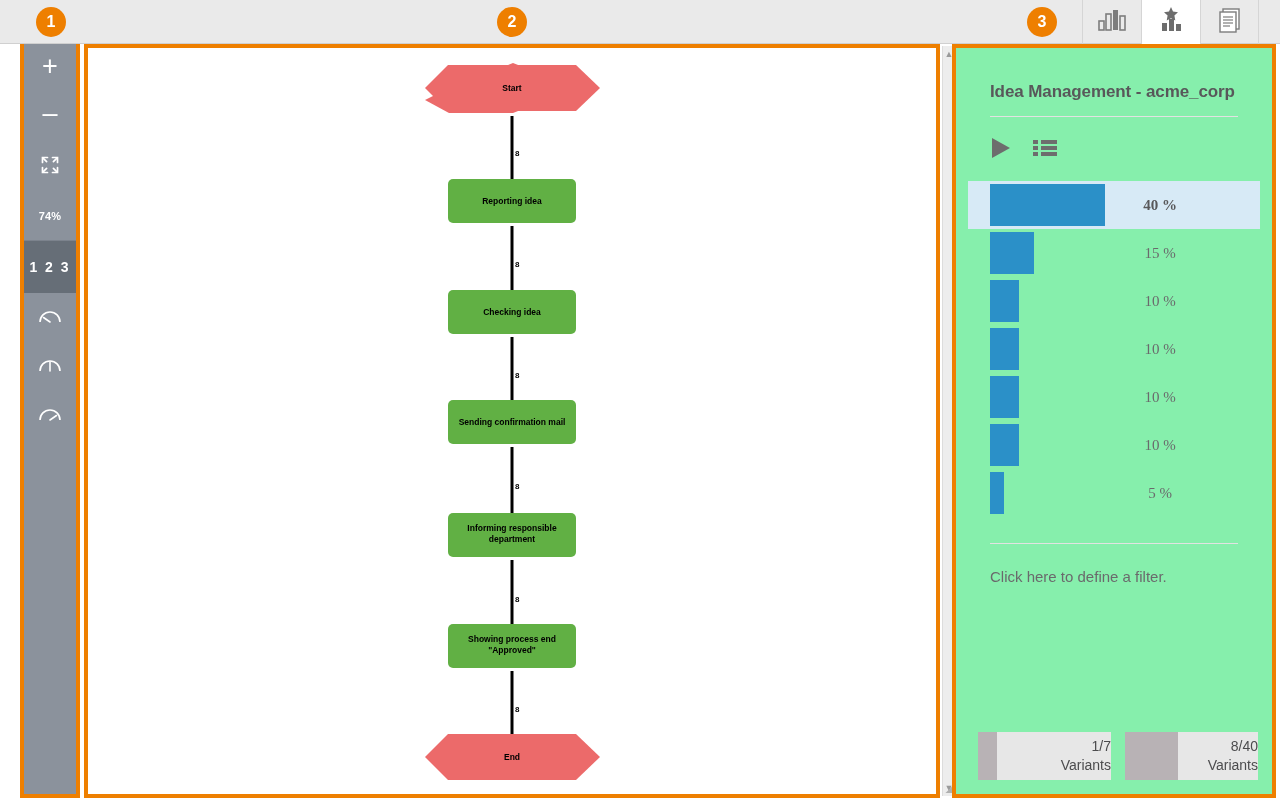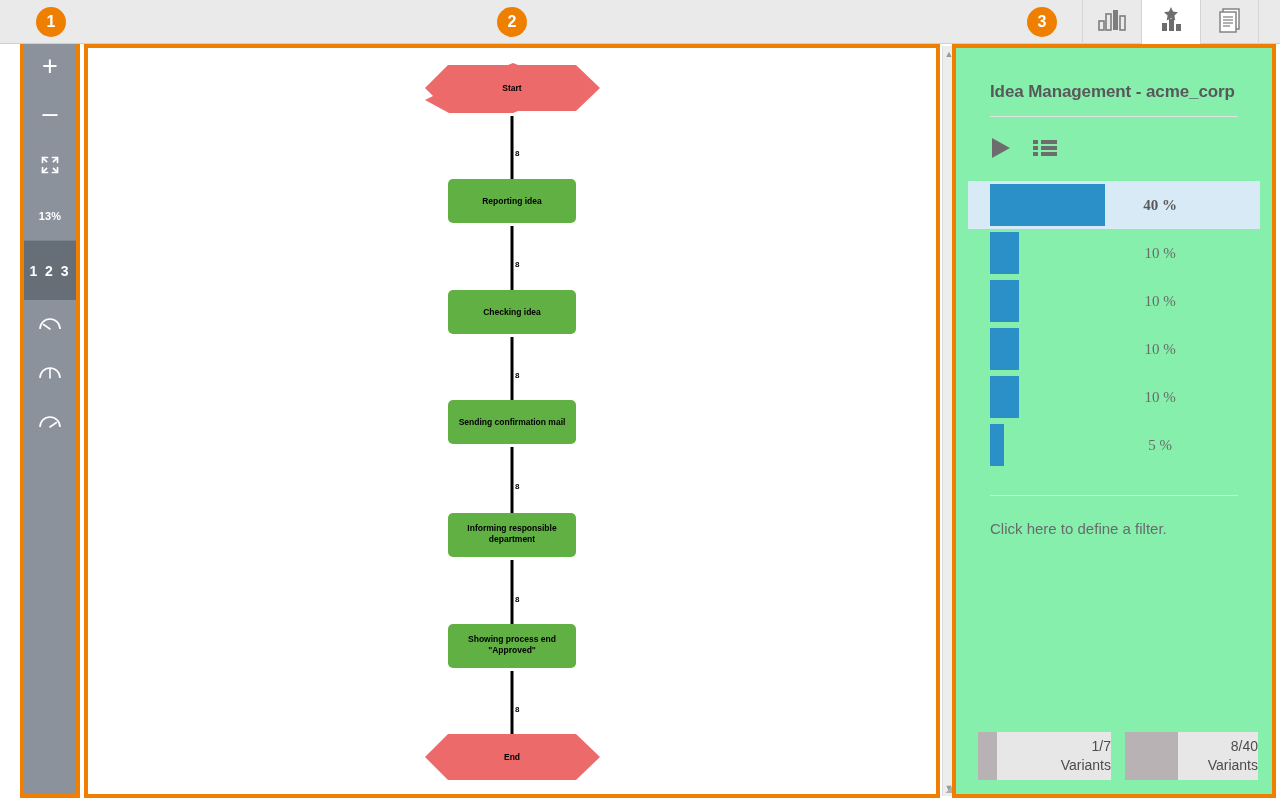--- a/index.html
+++ b/index.html
@@ -81,21 +81,21 @@
     color: #ffffff;
     cursor: pointer;
     user-select: none;
   }
   .lt-btn.plus  { font-size: 27px; font-weight: 300; line-height: 1; padding-bottom: 4px;}
   .lt-btn.minus { font-size: 27px; font-weight: 300; line-height: 1; padding-bottom: 8px;}
   .lt-btn.zoomlabel { font-size: 11px; font-weight: bold; letter-spacing: .2px; }
   .lt-btn.num {
     background: #666e77;
     font-size: 14px; font-weight: bold; letter-spacing: 2px;
-    height: 59px;
+    height: 52px;
   }
   .lt-sep {
     width: 52px; height: 1px;
     background: #7c838d;
   }
 
   
   #canvas-frame {
     position: absolute;
     left: 84px; top: 44px;
@@ -306,21 +306,21 @@
             <path d="M12.5 17.5 L17.5 17.5 L17.5 12.5"></path>
             <path d="M2.8 2.8 L6.6 6.6"></path>
             <path d="M17.2 2.8 L13.4 6.6"></path>
             <path d="M2.8 17.2 L6.6 13.4"></path>
             <path d="M17.2 17.2 L13.4 13.4"></path>
           </g>
         </svg>
       </span>
     </div>
 
-    <div class="lt-btn zoomlabel">13%</div>
+    <div class="lt-btn zoomlabel">74%</div>
 
     <div class="lt-sep"></div>
 
     <div class="lt-btn num">1 2 3</div>
 
     <div class="lt-btn">
       <span>
         <svg width="24" height="18" viewBox="0 0 24 18">
           <path d="M2 15 A10 10 0 0 1 22 15" fill="none" stroke="#ffffff" stroke-width="1.6"></path>
           <path d="M12 15 L5.5 10.5" stroke="#ffffff" stroke-width="1.6" stroke-linecap="round"></path>
@@ -448,20 +448,24 @@
           </span>
         </span>
       </div>
 
       <div id="bar-list">
         <div class="bar-row selected">
           <div class="bar-fill" style="width:115px"></div>
           <div class="bar-label">40 %</div>
         </div>
         <div class="bar-row">
+          <div class="bar-fill" style="width:44px"></div>
+          <div class="bar-label" style="margin-left:71px">15 %</div>
+        </div>
+        <div class="bar-row">
           <div class="bar-fill" style="width:29px"></div>
           <div class="bar-label" style="margin-left:86px">10 %</div>
         </div>
         <div class="bar-row">
           <div class="bar-fill" style="width:29px"></div>
           <div class="bar-label" style="margin-left:86px">10 %</div>
         </div>
         <div class="bar-row">
           <div class="bar-fill" style="width:29px"></div>
           <div class="bar-label" style="margin-left:86px">10 %</div>

